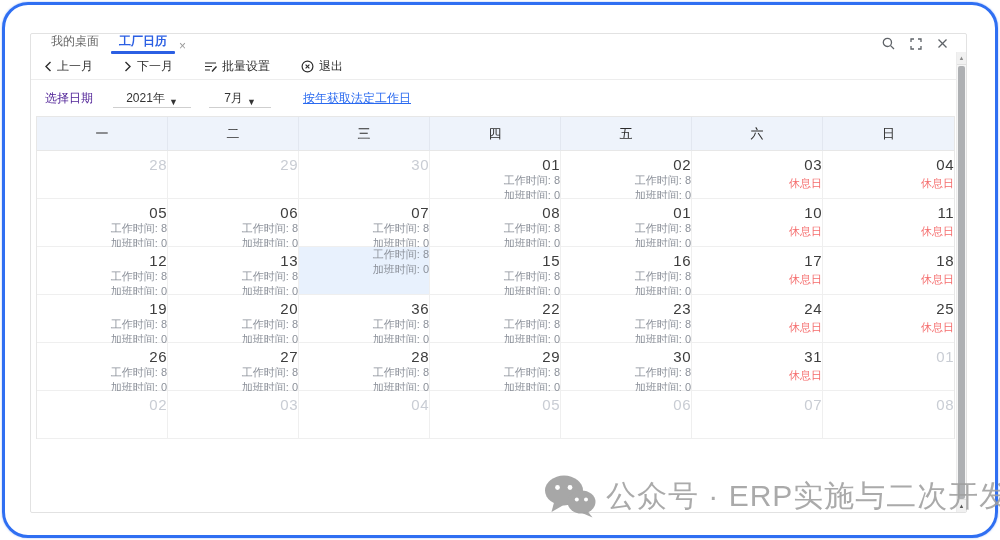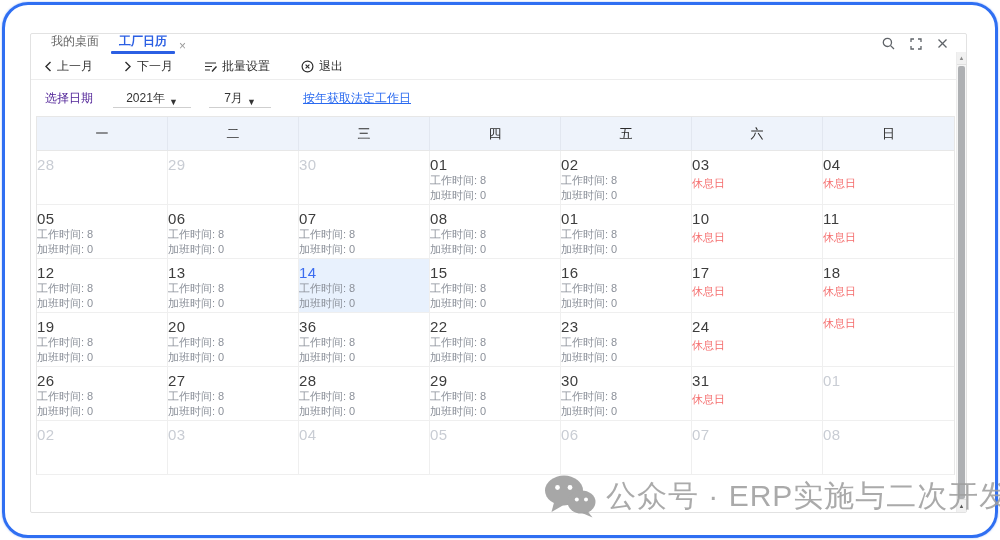--- a/index.html
+++ b/index.html
@@ -34,21 +34,21 @@
   .u-select.month { width:62px; margin-right:32px; }
   .caret { font-size:9px; color:#333; line-height:1; }
   .blue-link { font-size:12px; color:#2a6af0; text-decoration:underline; cursor:pointer; }
 
   
   .cal { margin-left:5px; width:919px; border:1px solid #e7e7e7; border-bottom:none; }
   .cal-head { display:grid; grid-template-columns:repeat(7,1fr); background:#eef3fb; }
   .wd-cell { height:34px; display:flex; align-items:center; justify-content:center; font-size:13px; color:#2b2b2b; border-right:1px solid #e2e7f0; border-bottom:1px solid #e7e7e7; }
   .wd-cell:nth-child(7n) { border-right:none; }
   .cal-body { display:grid; grid-template-columns:repeat(7,1fr); }
-  .day-cell { height:54px; text-align:left; border-right:1px solid #efefef; border-bottom:1px solid #efefef; background:#fff; cursor:pointer; }
+  .day-cell { height:48px; text-align:right; border-right:1px solid #efefef; border-bottom:1px solid #efefef; background:#fff; cursor:pointer; }
   .day-cell:nth-child(7n) { border-right:none; }
   .day-num { margin-top:5px; font-size:15px; color:#3d3d3d; letter-spacing:.5px; }
   .day-cell.other .day-num { color:#c9cdd4; }
   .day-cell.other { cursor:default; }
   .day-line { font-size:11px; color:#8c919a; line-height:15px; }
   .day-rest { font-size:11px; color:#f56c6c; margin-top:3px; }
   .day-cell.today { background:#e8f1fd; }
   .day-cell.today .day-num { color:#3a6cf0; }
 
   
@@ -222,21 +222,20 @@
             <div class="day-num">12</div>
             <div class="day-line">工作时间: 8</div>
             <div class="day-line">加班时间: 0</div>
           </div>
           <div class="day-cell">
             <div class="day-num">13</div>
             <div class="day-line">工作时间: 8</div>
             <div class="day-line">加班时间: 0</div>
           </div>
           <div class="day-cell today">
-            <div class="day-num">14</div>
             <div class="day-line">工作时间: 8</div>
             <div class="day-line">加班时间: 0</div>
           </div>
           <div class="day-cell">
             <div class="day-num">15</div>
             <div class="day-line">工作时间: 8</div>
             <div class="day-line">加班时间: 0</div>
           </div>
           <div class="day-cell">
             <div class="day-num">16</div>
@@ -274,20 +273,21 @@
           <div class="day-cell">
             <div class="day-num">23</div>
             <div class="day-line">工作时间: 8</div>
             <div class="day-line">加班时间: 0</div>
           </div>
           <div class="day-cell">
             <div class="day-num">24</div>
             <div class="day-rest">休息日</div>
           </div>
           <div class="day-cell">
+            <div class="day-num">25</div>
             <div class="day-rest">休息日</div>
           </div>
           <div class="day-cell">
             <div class="day-num">26</div>
             <div class="day-line">工作时间: 8</div>
             <div class="day-line">加班时间: 0</div>
           </div>
           <div class="day-cell">
             <div class="day-num">27</div>
             <div class="day-line">工作时间: 8</div>

